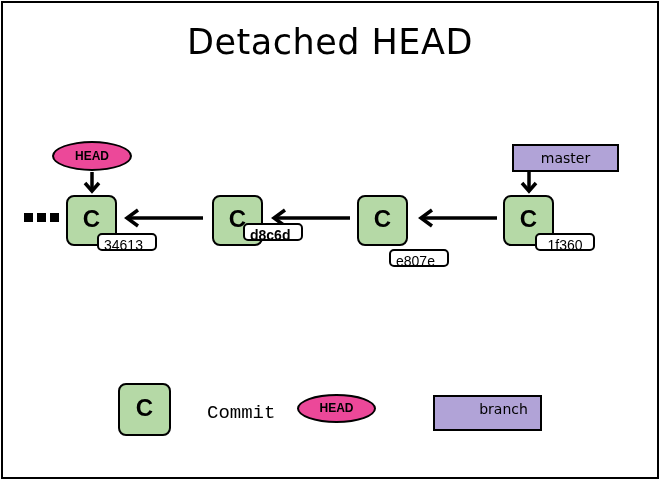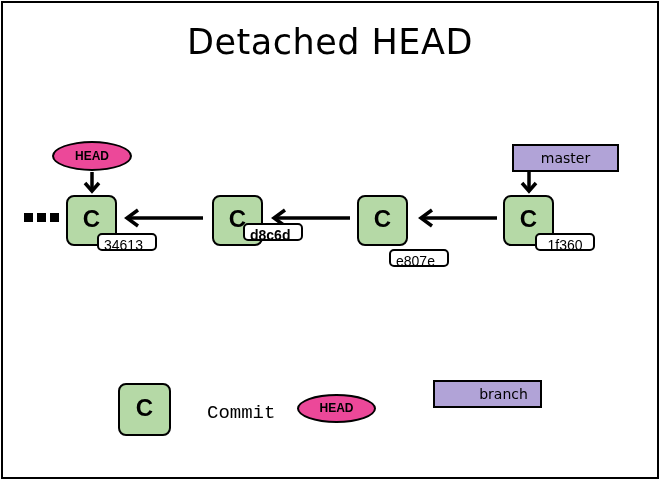--- a/index.html
+++ b/index.html
@@ -87,15 +87,15 @@
 
 <div class="commit" style="left:118px; top:383px; width:53px; height:53px;">
   <div class="c" style="top:9px;">C</div>
 </div>
 <div class="legend-text" style="left:185px; top:402px;">Commit</div>
 
 <div class="head-ellipse" style="left:297px; top:394px; width:79px; height:29px; line-height:25px;">
   <span>HEAD</span>
 </div>
 
-<div class="branch" style="left:433px; top:380px; width:109px; height:28px; line-height:24px;padding-left:32px;">
+<div class="branch" style="left:433px; top:395px; width:109px; height:36px; line-height:24px;padding-left:32px;">
   <span>branch</span>
 </div>
 
 </body></html>

